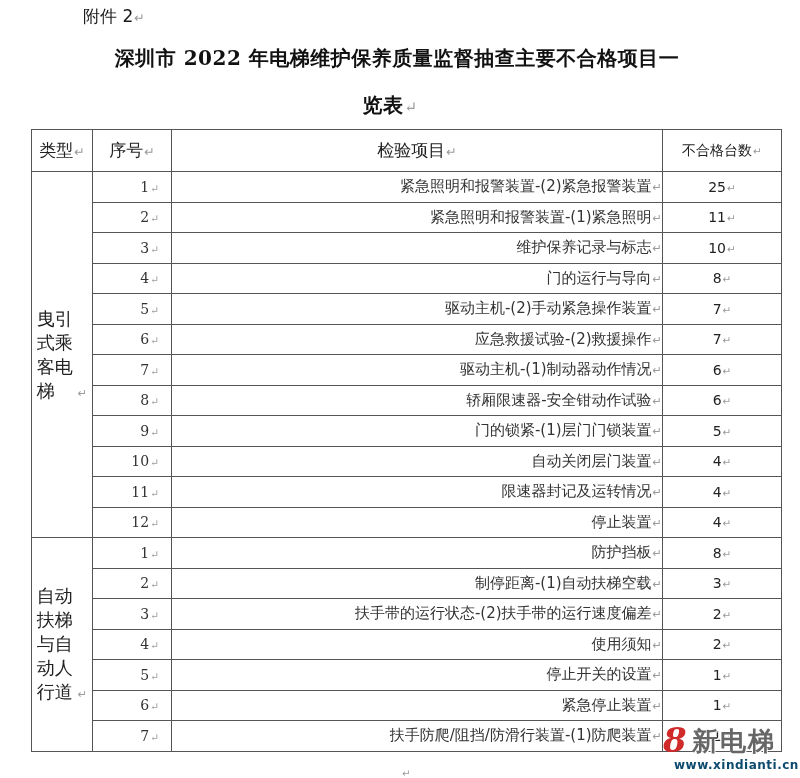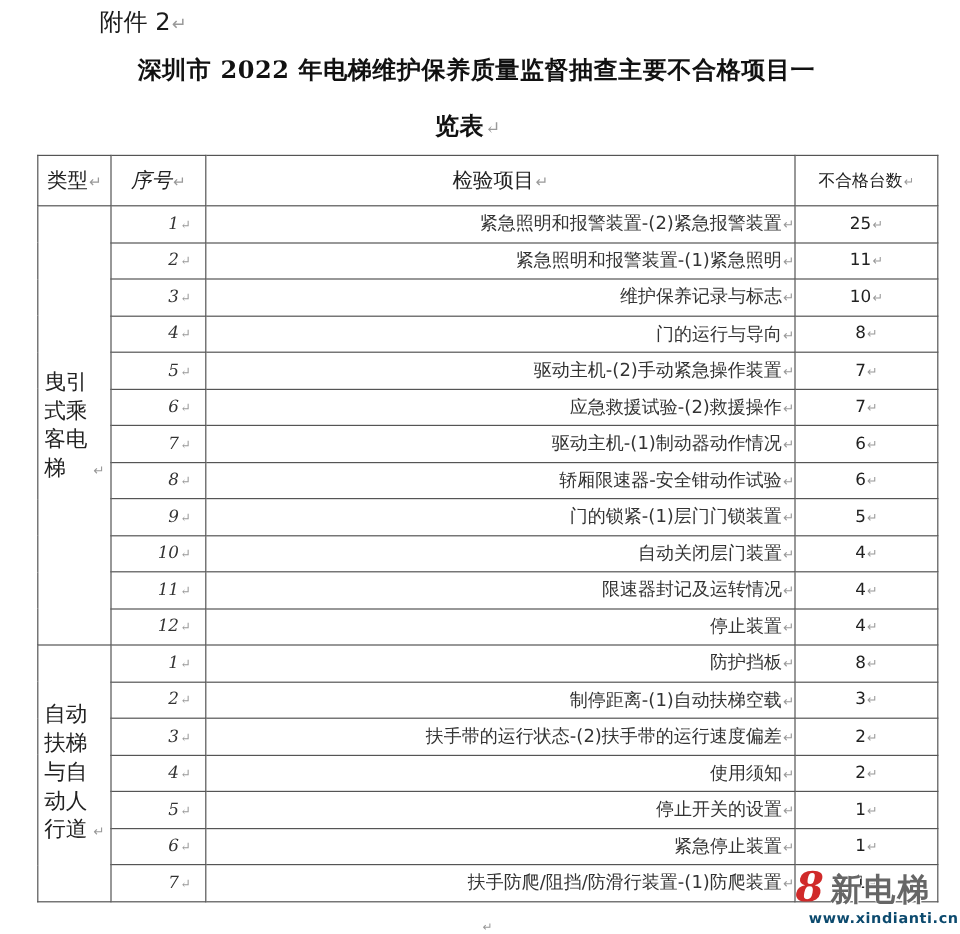--- a/index.html
+++ b/index.html
@@ -1,29 +1,29 @@
 <!DOCTYPE html>
 <html><head>
 <meta charset="utf-8">
 <style>
   html, body { margin:0; padding:0; background:#ffffff; }
   body { width:800px; height:778px; position:relative; overflow:hidden;
          font-family:"DejaVu Sans","Liberation Sans",sans-serif; color:#222; }
-  .attach { position:absolute; left:83px; top:5px; font-size:20px; color:#1a1a1a; }
+  .attach { position:absolute; left:83px; top:5px; font-size:17px; color:#1a1a1a; }
   .title { position:absolute; left:0; width:800px; text-align:center; font-family:"DejaVu Serif","Liberation Serif",serif;
            font-weight:bold; font-size:20px; color:#111; letter-spacing:0.5px; }
   .title1 { top:45px; left:-3px; }
   .title2 { top:92px; left:-10px; }
   .pm { color:#9a9a9a; font-weight:normal; font-size:0.75em; margin-left:1px; }
   table { position:absolute; left:31px; top:129px; border-collapse:collapse; table-layout:fixed; }
   td, th { border:1px solid #555; padding:0; font-weight:normal; }
   th { height:41px; font-size:17px; color:#222; }
   td { height:29.5px; font-size:15px; color:#333; }
   .c-type { width:60px; text-align:center;margin-left:39px; }
-  .c-no { width:66px; text-align:right; padding-right:12px; font-family:"DejaVu Serif","Liberation Serif",serif; font-size:14px;font-style:italic; }
+  .c-no { width:66px; text-align:right; padding-right:12px; font-family:"DejaVu Serif","Liberation Serif",serif; font-size:14px; }
   th.c-no { text-align:center; padding-right:0; font-family:inherit; font-size:17px; }
   .c-item { width:480px; text-align:right; padding-left:10px; }
   th.c-item { text-align:center; padding-left:0; }
   .c-cnt { width:118px; text-align:center; font-size:14px; color:#222; }
   th.c-cnt { font-size:14px; }
   .type-label { display:inline-block; width:40px; font-size:18px; line-height:24px; color:#222; text-align:left; word-break:break-all; }
   .watermark { position:absolute; left:660px; top:712px; width:140px; height:62px; }
   .wm-logo { position:absolute; left:3px; top:8px; font-size:34px; color:#d02a2a; font-style:italic; font-family:"DejaVu Serif",serif; font-weight:bold; }
   .wm-cn { position:absolute; left:32px; top:12px; font-size:26px; color:#666; font-weight:bold; letter-spacing:2px;
            text-shadow:1px 1px 0 #fff, -1px -1px 0 #fff; }

